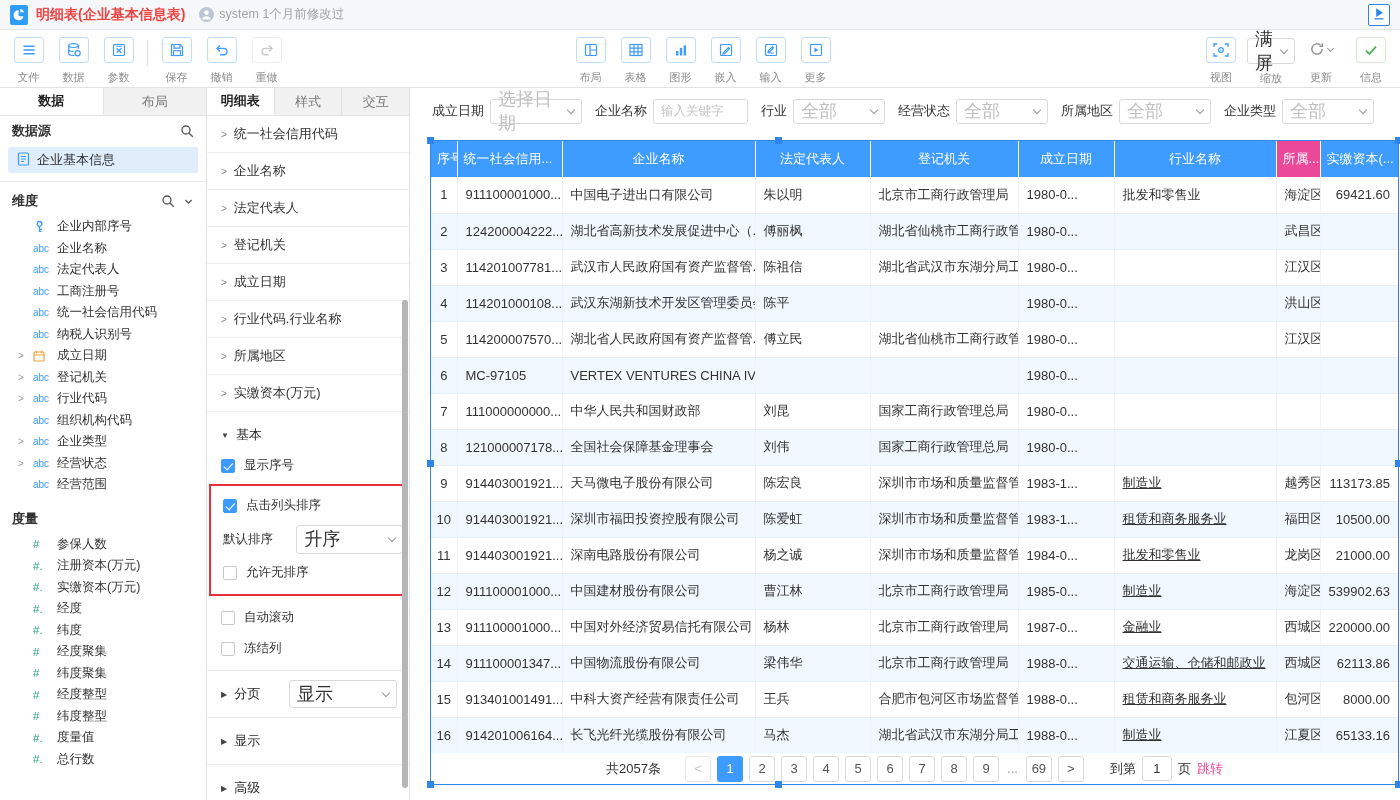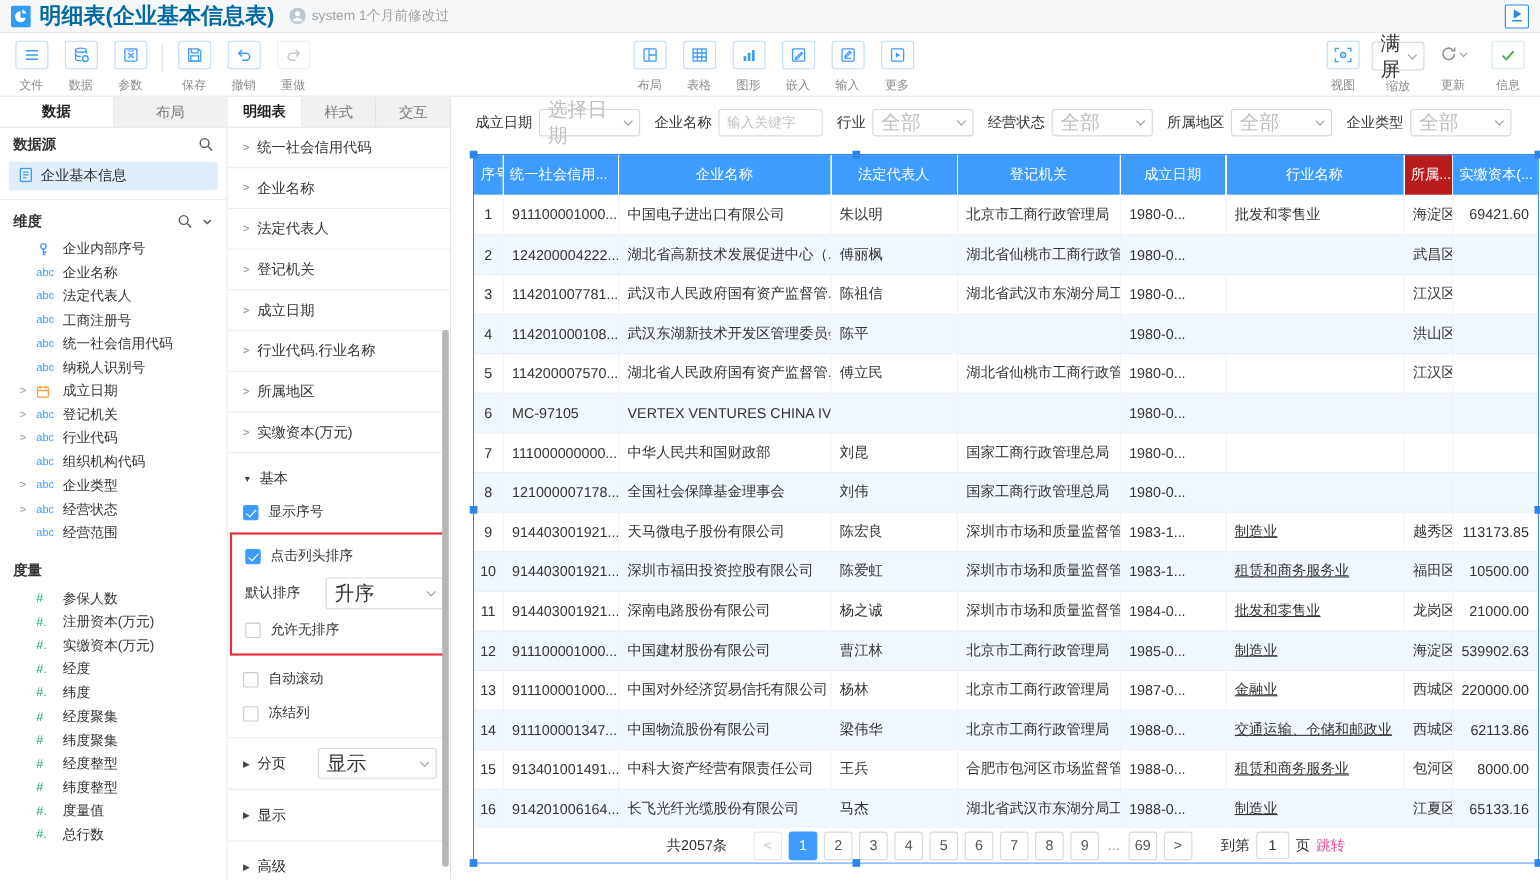--- a/index.html
+++ b/index.html
@@ -3,21 +3,21 @@
 <meta charset="utf-8">
 <style>
   *{margin:0;padding:0;box-sizing:border-box}
   html,body{width:1400px;height:800px;overflow:hidden}
   body{font-family:"Liberation Sans","DejaVu Sans",sans-serif;font-size:13px;color:#333;background:#fff}
   .app{position:relative;width:1400px;height:800px;background:#fff}
 
   
   .titlebar{position:absolute;top:0;left:0;right:0;height:30px;background:#f6f7f8;border-bottom:1px solid #e7e7e7;display:flex;align-items:center;padding:0 10px;gap:8px}
   .titlebar .t-ic{display:flex;align-items:center}
-  .title{font-weight:bold;font-size:20px;color:#0369a1}
+  .title{font-weight:bold;font-size:14px;color:#ef4444}
   .modified{display:flex;align-items:center;gap:5px;color:#a3a3a3;font-size:12.5px;margin-left:6px}
   .run-btn{margin-left:auto;width:22px;height:22px;border:1px solid #2e86e8;border-radius:2px;display:flex;align-items:center;justify-content:center;background:#fff;cursor:pointer}
 
   
   .toolbar{position:absolute;top:30px;left:0;right:0;height:58px;background:#fff;border-bottom:1px solid #e2e2e2}
   .tb-left{position:absolute;left:6px;top:0;display:flex;align-items:flex-start}
   .tb-center{position:absolute;left:568px;top:0;display:flex}
   .tb-right{position:absolute;right:4px;top:0;display:flex}
   .tb-item{width:45px;display:flex;flex-direction:column;align-items:center;padding-top:7px;cursor:pointer}
   .tb-box{width:30px;height:26px;border:1px solid #bfdcf8;border-radius:3px;display:flex;align-items:center;justify-content:center;color:#3d9bff;background:#fff}
@@ -674,21 +674,21 @@
           </colgroup>
         <thead id="grid-head">
             <tr>
               <th style="background: rgb(62, 155, 255);">序号</th>
               <th class="ha-l" style="background: rgb(62, 155, 255);">统一社会信用...</th>
               <th style="background: rgb(62, 155, 255);">企业名称</th>
               <th style="background: rgb(62, 155, 255);">法定代表人</th>
               <th style="background: rgb(62, 155, 255);">登记机关</th>
               <th style="background: rgb(62, 155, 255);">成立日期</th>
               <th style="background: rgb(62, 155, 255);">行业名称</th>
-              <th class="ha-l" style="background: #b91c1c;">所属...</th>
+              <th class="ha-l" style="background: #ec4899;">所属...</th>
               <th class="ha-l" style="background: rgb(62, 155, 255);">实缴资本(...</th>
             </tr>
           </thead>
         <tbody id="grid-body">
             <tr class="odd">
               <td class="ta-c">1</td>
               <td>911100001000...</td>
               <td>中国电子进出口有限公司</td>
               <td>朱以明</td>
               <td>北京市工商行政管理局</td>

